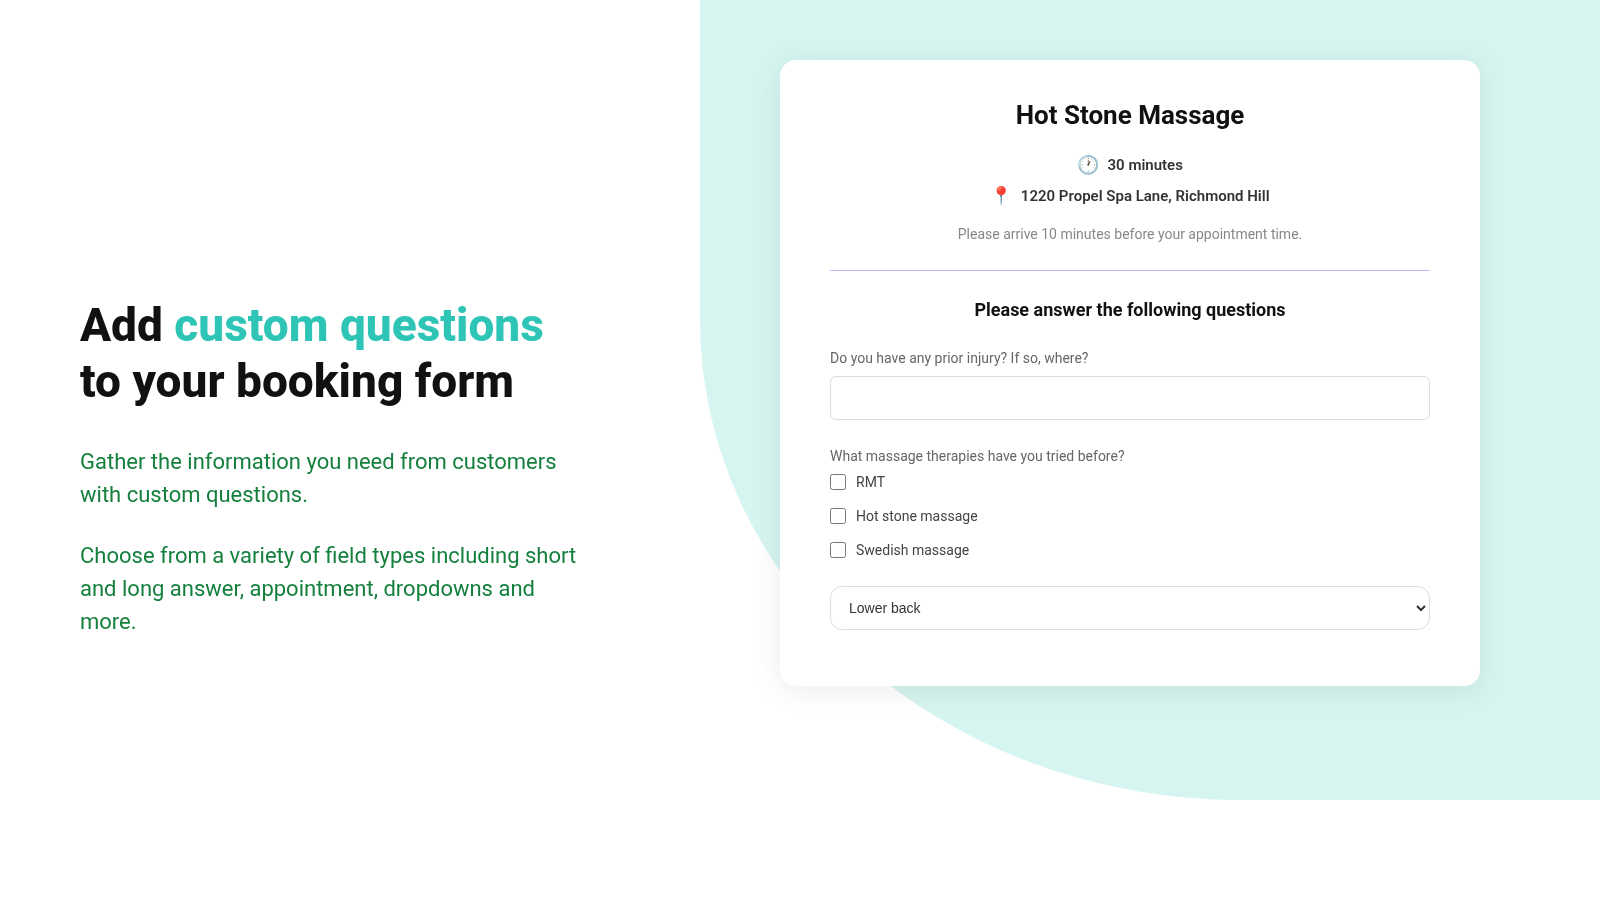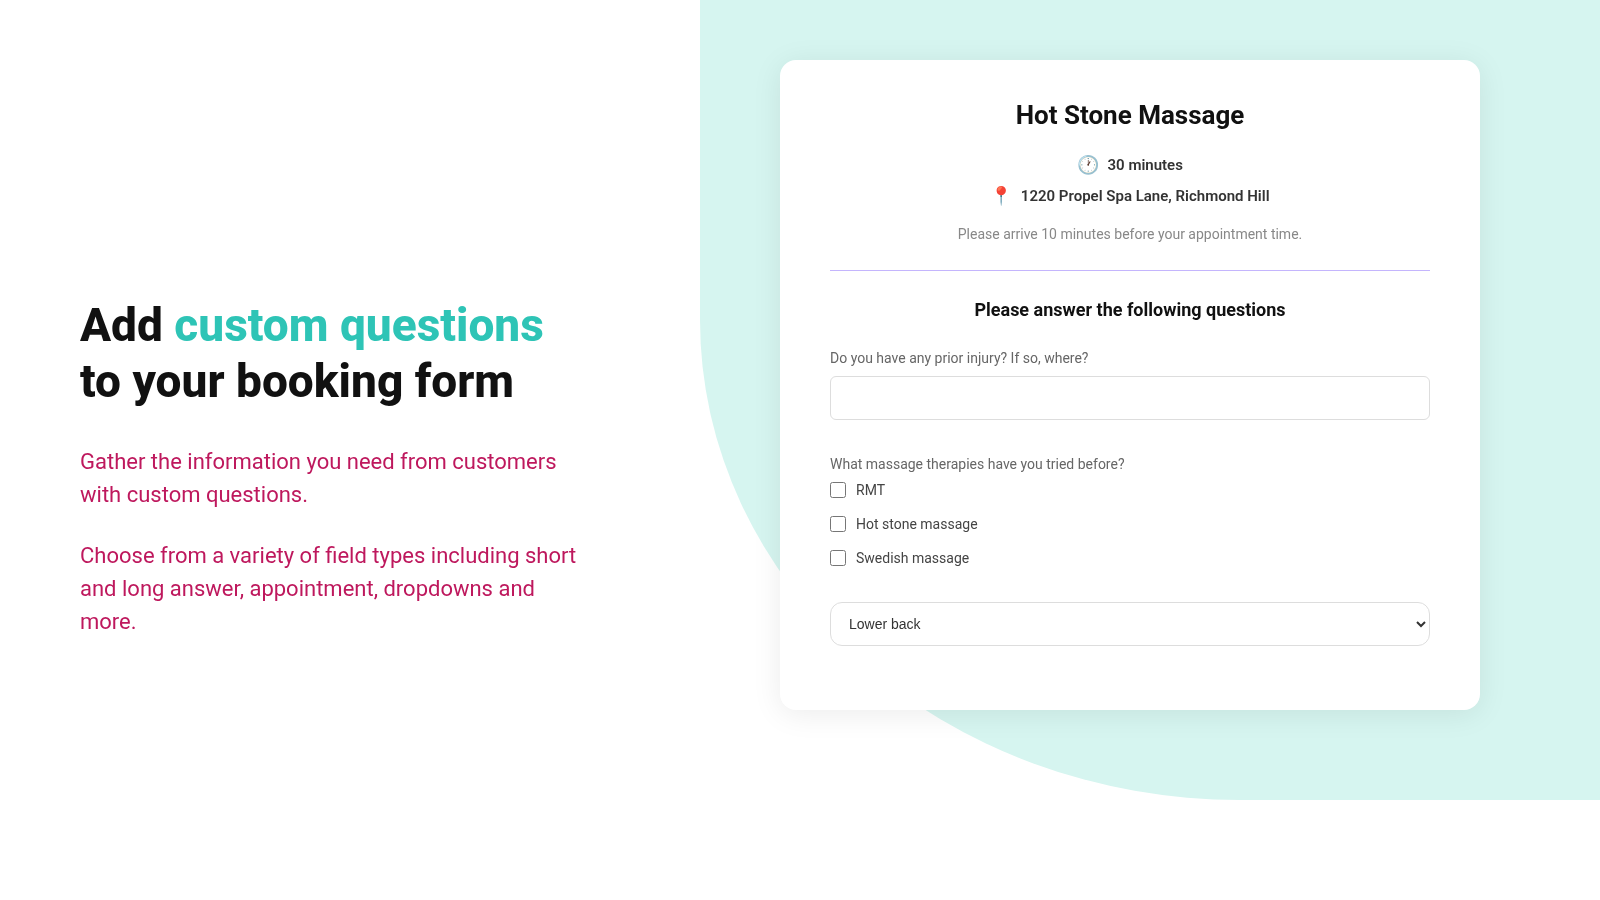--- a/index.html
+++ b/index.html
@@ -39,21 +39,21 @@
       color: #111111;
       margin-bottom: 36px;
     }
 
     .hero-heading .accent {
       color: #2ec4b6;
     }
 
     .hero-body {
       font-size: 22px;
-      color: #be185d;
+      color: #15803d;
       line-height: 1.5;
       margin-bottom: 28px;
     }
 
     
     .right-panel {
       flex: 1;
       height: 900px;
       position: relative;
       display: flex;
@@ -137,21 +137,21 @@
 
     .questions-heading {
       font-size: 18px;
       font-weight: 700;
       color: #111111;
       text-align: center;
       margin-bottom: 30px;
     }
 
     .form-group {
-      margin-bottom: 36px;
+      margin-bottom: 28px;
     }
 
     .form-label {
       font-size: 14px;
       color: #666666;
       margin-bottom: 10px;
       display: block;
     }
 
     .form-input {

